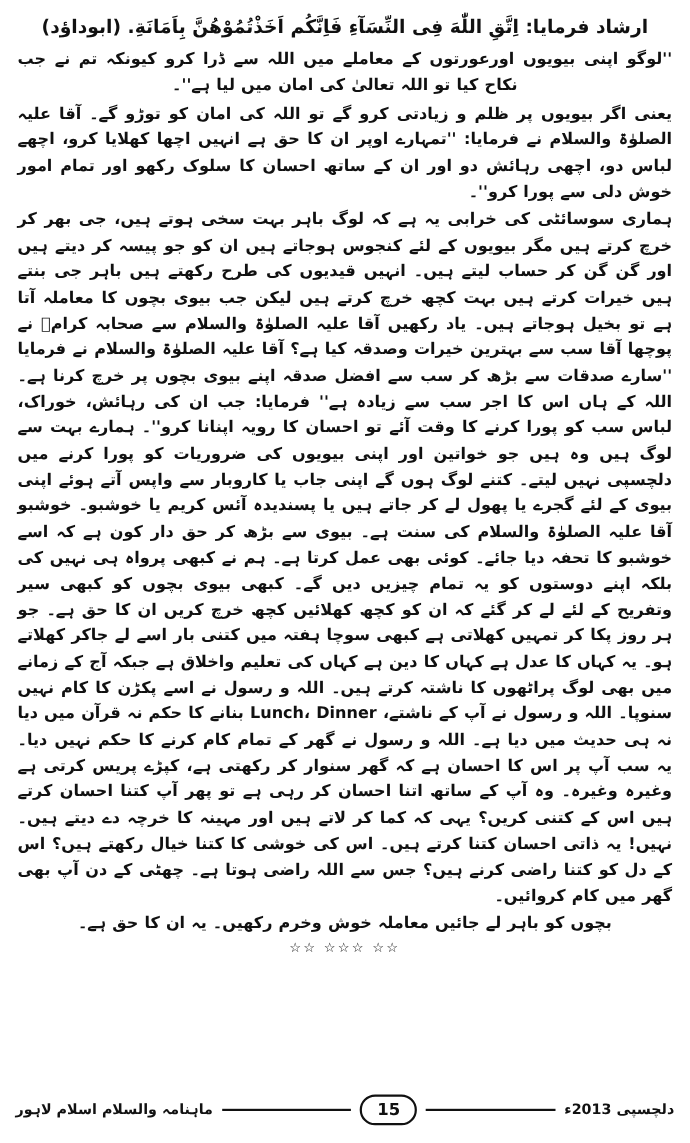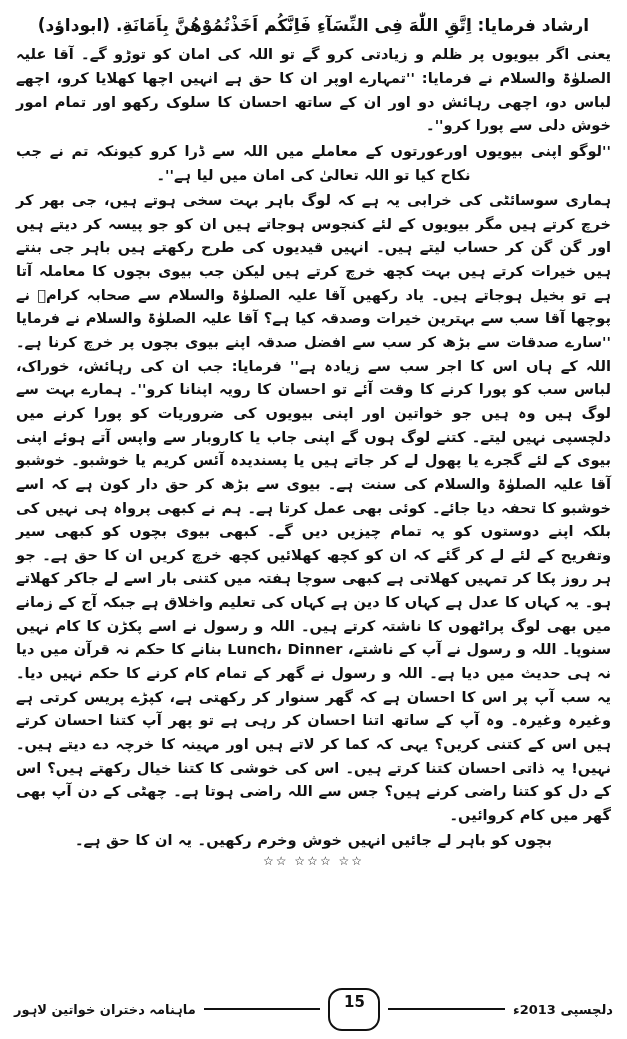--- a/index.html
+++ b/index.html
@@ -83,21 +83,21 @@
   .footer-rule {
     flex: 1 1 auto;
     height: 2px;
     background: #111;
     margin: 0 8px;
   }
   .page-number-badge {
     border: 2px solid #111;
     border-radius: 14px;
     min-width: 52px;
-    height: 43px;
+    height: 28px;
     line-height: 24px;
     text-align: center;
     font-size: 15px;
     font-weight: bold;
     background: #fff;
     direction: ltr;
     padding: 0 10px;
     box-sizing: border-box;
   }
   .footer-center {
@@ -107,42 +107,42 @@
   }
 </style>
 </head>
 <body>
 
 <div class="page">
 
   <div class="hadith-line">ارشاد فرمایا: اِتَّقِ اللّٰهَ فِی النِّسَآءِ فَاِنَّكُم اَخَذْتُمُوْهُنَّ بِاَمَانَةِ. (ابوداؤد)</div>
 
   <div class="block">
-    <p class="body-text right-last">یعنی اگر بیویوں پر ظلم و زیادتی کرو گے تو اللہ کی امان کو توڑو گے۔ آقا علیہ الصلوٰۃ والسلام نے فرمایا: ''تمہارے اوپر ان کا حق ہے انہیں اچھا کھلایا کرو، اچھے لباس دو، اچھی رہائش دو اور ان کے ساتھ احسان کا سلوک رکھو اور تمام امور خوش دلی سے پورا کرو''۔</p>
+    <p class="body-text center-last">''لوگو اپنی بیویوں اورعورتوں کے معاملے میں اللہ سے ڈرا کرو کیونکہ تم نے جب نکاح کیا تو اللہ تعالیٰ کی امان میں لیا ہے''۔</p>
   </div>
 
   <div class="block">
-    <p class="body-text center-last">''لوگو اپنی بیویوں اورعورتوں کے معاملے میں اللہ سے ڈرا کرو کیونکہ تم نے جب نکاح کیا تو اللہ تعالیٰ کی امان میں لیا ہے''۔</p>
+    <p class="body-text right-last">یعنی اگر بیویوں پر ظلم و زیادتی کرو گے تو اللہ کی امان کو توڑو گے۔ آقا علیہ الصلوٰۃ والسلام نے فرمایا: ''تمہارے اوپر ان کا حق ہے انہیں اچھا کھلایا کرو، اچھے لباس دو، اچھی رہائش دو اور ان کے ساتھ احسان کا سلوک رکھو اور تمام امور خوش دلی سے پورا کرو''۔</p>
   </div>
 
   <div class="block">
     <p class="body-text right-last">ہماری سوسائٹی کی خرابی یہ ہے کہ لوگ باہر بہت سخی ہوتے ہیں، جی بھر کر خرچ کرتے ہیں مگر بیویوں کے لئے کنجوس ہوجاتے ہیں ان کو جو پیسہ کر دیتے ہیں اور گن گن کر حساب لیتے ہیں۔ انہیں قیدیوں کی طرح رکھتے ہیں باہر جی بنتے ہیں خیرات کرتے ہیں بہت کچھ خرچ کرتے ہیں لیکن جب بیوی بچوں کا معاملہ آتا ہے تو بخیل ہوجاتے ہیں۔ یاد رکھیں آقا علیہ الصلوٰۃ والسلام سے صحابہ کرامؓ نے پوچھا آقا سب سے بہترین خیرات وصدقہ کیا ہے؟ آقا علیہ الصلوٰۃ والسلام نے فرمایا ''سارے صدقات سے بڑھ کر سب سے افضل صدقہ اپنے بیوی بچوں پر خرچ کرنا ہے۔ اللہ کے ہاں اس کا اجر سب سے زیادہ ہے'' فرمایا: جب ان کی رہائش، خوراک، لباس سب کو پورا کرنے کا وقت آئے تو احسان کا رویہ اپنانا کرو''۔ ہمارے بہت سے لوگ ہیں وہ ہیں جو خواتین اور اپنی بیویوں کی ضروریات کو پورا کرنے میں دلچسپی نہیں لیتے۔ کتنے لوگ ہوں گے اپنی جاب یا کاروبار سے واپس آتے ہوئے اپنی بیوی کے لئے گجرے یا پھول لے کر جاتے ہیں یا پسندیدہ آئس کریم یا خوشبو۔ خوشبو آقا علیہ الصلوٰۃ والسلام کی سنت ہے۔ بیوی سے بڑھ کر حق دار کون ہے کہ اسے خوشبو کا تحفہ دیا جائے۔ کوئی بھی عمل کرتا ہے۔ ہم نے کبھی پرواہ ہی نہیں کی بلکہ اپنے دوستوں کو یہ تمام چیزیں دیں گے۔ کبھی بیوی بچوں کو کبھی سیر وتفریح کے لئے لے کر گئے کہ ان کو کچھ کھلائیں کچھ خرچ کریں ان کا حق ہے۔ جو ہر روز پکا کر تمہیں کھلاتی ہے کبھی سوچا ہفتہ میں کتنی بار اسے لے جاکر کھلاتے ہو۔ یہ کہاں کا عدل ہے کہاں کا دین ہے کہاں کی تعلیم واخلاق ہے جبکہ آج کے زمانے میں بھی لوگ پراٹھوں کا ناشتہ کرتے ہیں۔ اللہ و رسول نے اسے پکڑن کا کام نہیں سنوپا۔ اللہ و رسول نے آپ کے ناشتے، Lunch، Dinner بنانے کا حکم نہ قرآن میں دیا نہ ہی حدیث میں دیا ہے۔ اللہ و رسول نے گھر کے تمام کام کرنے کا حکم نہیں دیا۔ یہ سب آپ پر اس کا احسان ہے کہ گھر سنوار کر رکھتی ہے، کپڑے پریس کرتی ہے وغیرہ وغیرہ۔ وہ آپ کے ساتھ اتنا احسان کر رہی ہے تو پھر آپ کتنا احسان کرتے ہیں اس کے کتنی کریں؟ یہی کہ کما کر لاتے ہیں اور مہینہ کا خرچہ دے دیتے ہیں۔ نہیں! یہ ذاتی احسان کتنا کرتے ہیں۔ اس کی خوشی کا کتنا خیال رکھتے ہیں؟ اس کے دل کو کتنا راضی کرنے ہیں؟ جس سے اللہ راضی ہوتا ہے۔ چھٹی کے دن آپ بھی گھر میں کام کروائیں۔</p>
   </div>
 
   <div class="block">
-    <p class="body-text center-last">بچوں کو باہر لے جائیں انہیں خوش وخرم رکھیں۔ یہ ان کا حق ہے۔</p>
+    <p class="body-text center-last">بچوں کو باہر لے جائیں معاملہ خوش وخرم رکھیں۔ یہ ان کا حق ہے۔</p>
   </div>
 
   <div class="stars">☆☆ ☆☆☆ ☆☆</div>
 
   <div class="footer">
     <div class="footer-row">
       <div class="footer-side">دلچسپی 2013ء</div>
       <div class="footer-center">
         <div class="footer-rule"></div>
         <div class="page-number-badge">15</div>
         <div class="footer-rule"></div>
       </div>
-      <div class="footer-side">ماہنامہ دختران خواتین لاہور</div>
+      <div class="footer-side">ماہنامہ والسلام اسلام لاہور</div>
     </div>
   </div>
 
 </div>
 
 </body></html>

